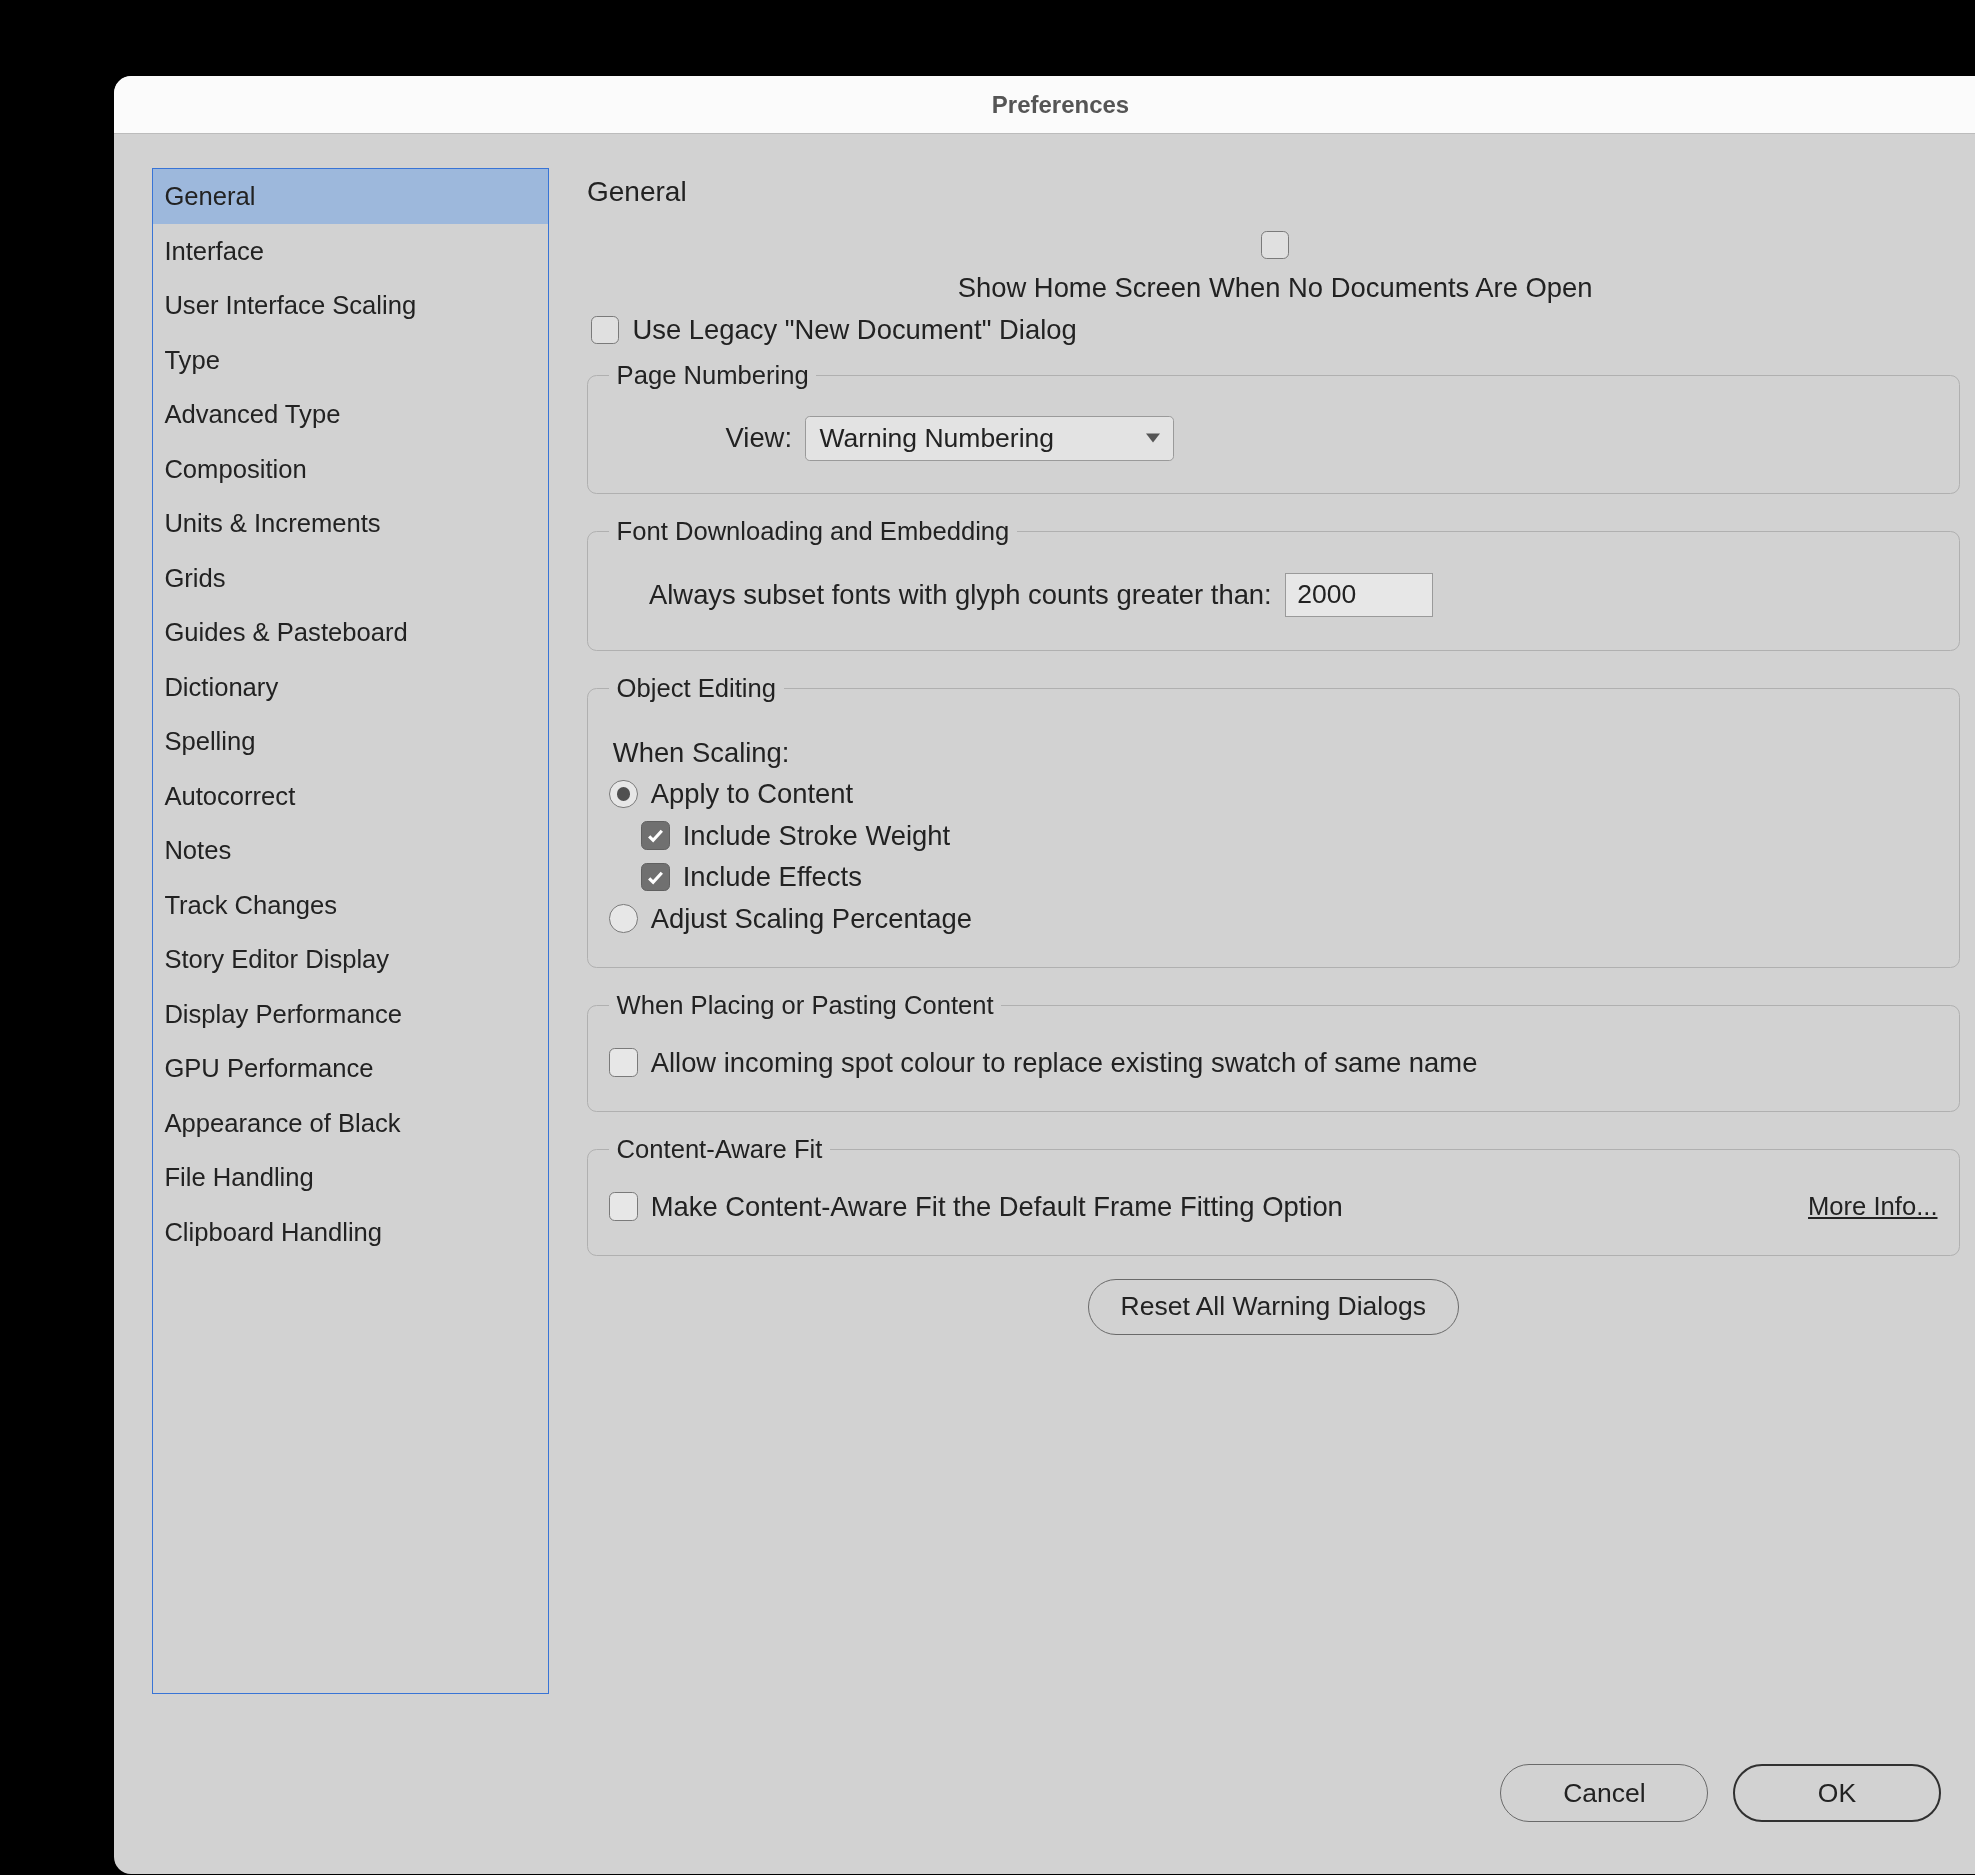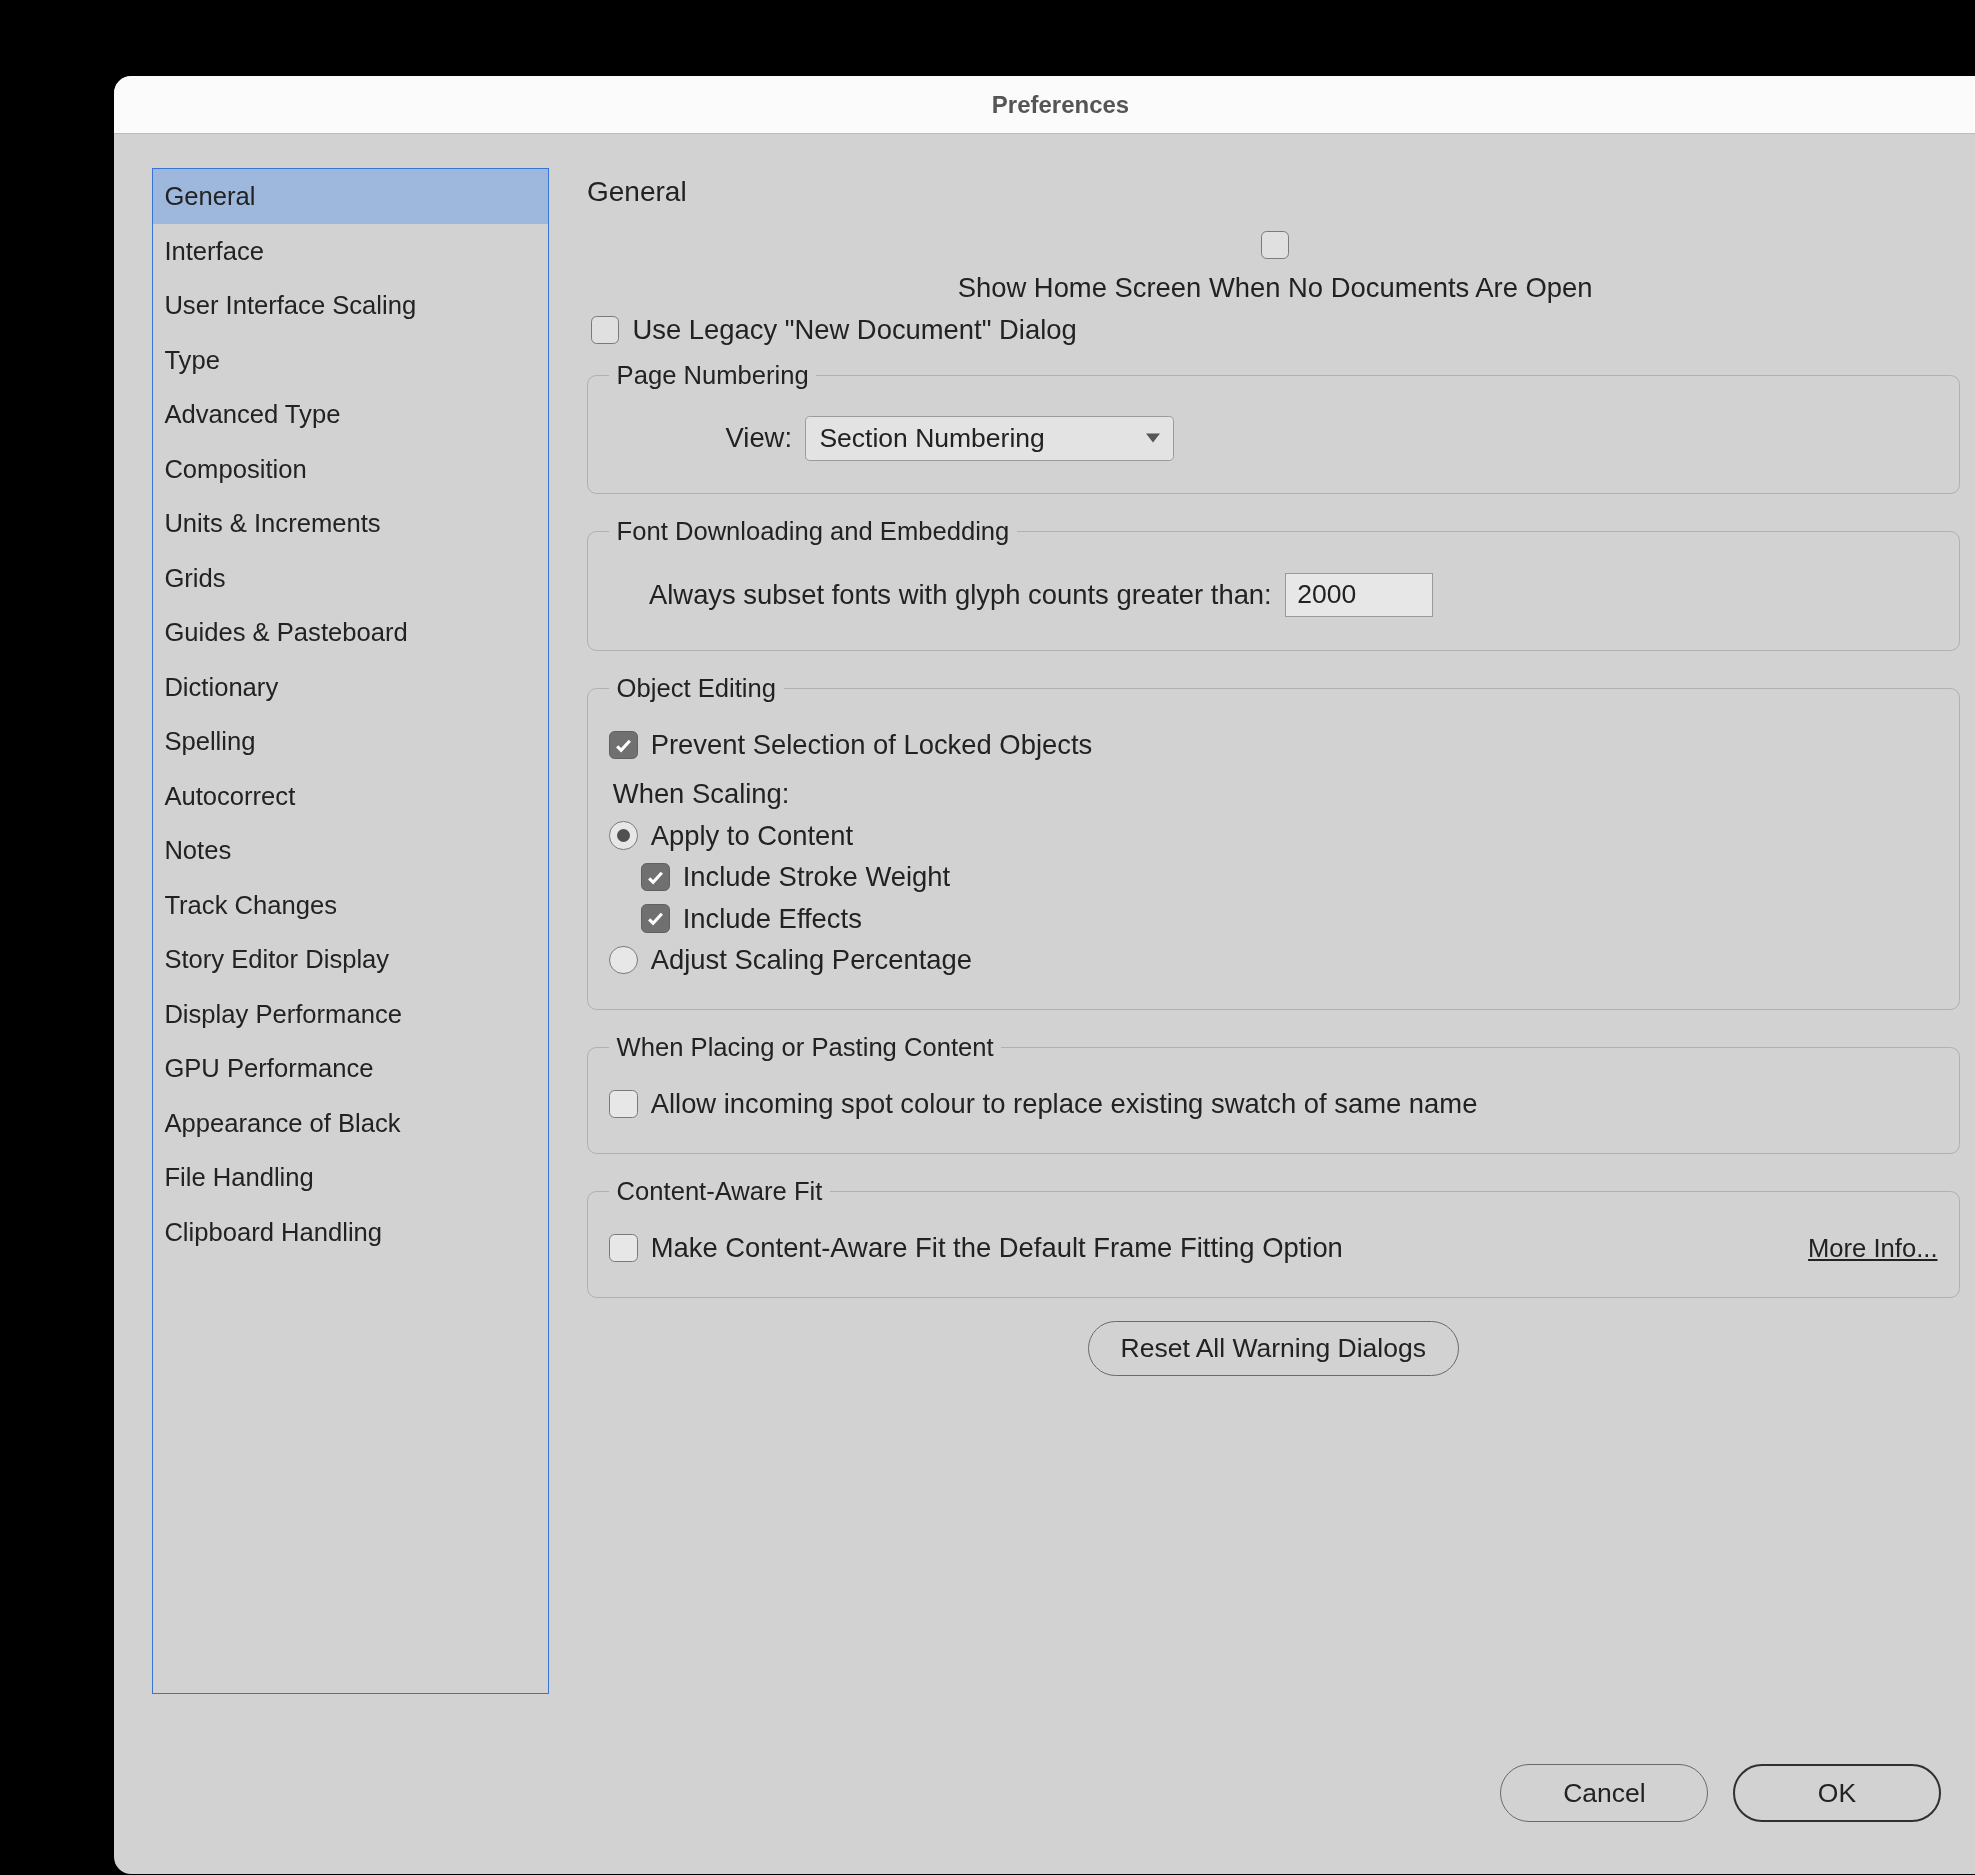--- a/index.html
+++ b/index.html
@@ -254,44 +254,36 @@
       <div class="row" style="margin-left:3.8px;">
         <span class="checkbox outside"></span>
         <span>Use Legacy "New Document" Dialog</span>
       </div>
 
       <fieldset>
         <legend>Page Numbering</legend>
         <div class="row" style="margin-left:85px;">
           <span class="align-right-label">View:</span>
           <span class="select">
-            <span>Section Numbering</span>
+            <span>Warning Numbering</span>
           </span>
         </div>
       </fieldset>
 
       <fieldset>
         <legend>Font Downloading and Embedding</legend>
         <div class="row" style="margin-left:40px;">
           <span>Always subset fonts with glyph counts greater than:</span>
           <span class="textinput">2000</span>
         </div>
       </fieldset>
 
       <fieldset>
         <legend>Object Editing</legend>
 
-        <div class="row">
-          <span class="checkbox checked">
-            <svg viewBox="0 0 24 24">
-                <polyline points="4 13 9 18 20 6"></polyline>
-              </svg>
-          </span>
-          <span>Prevent Selection of Locked Objects</span>
-        </div>
 
         <div class="plain-label">When Scaling:</div>
 
         <div class="row">
           <span class="radio selected"></span>
           <span>Apply to Content</span>
         </div>
 
         <div class="row indent1">
           <span class="checkbox checked">

